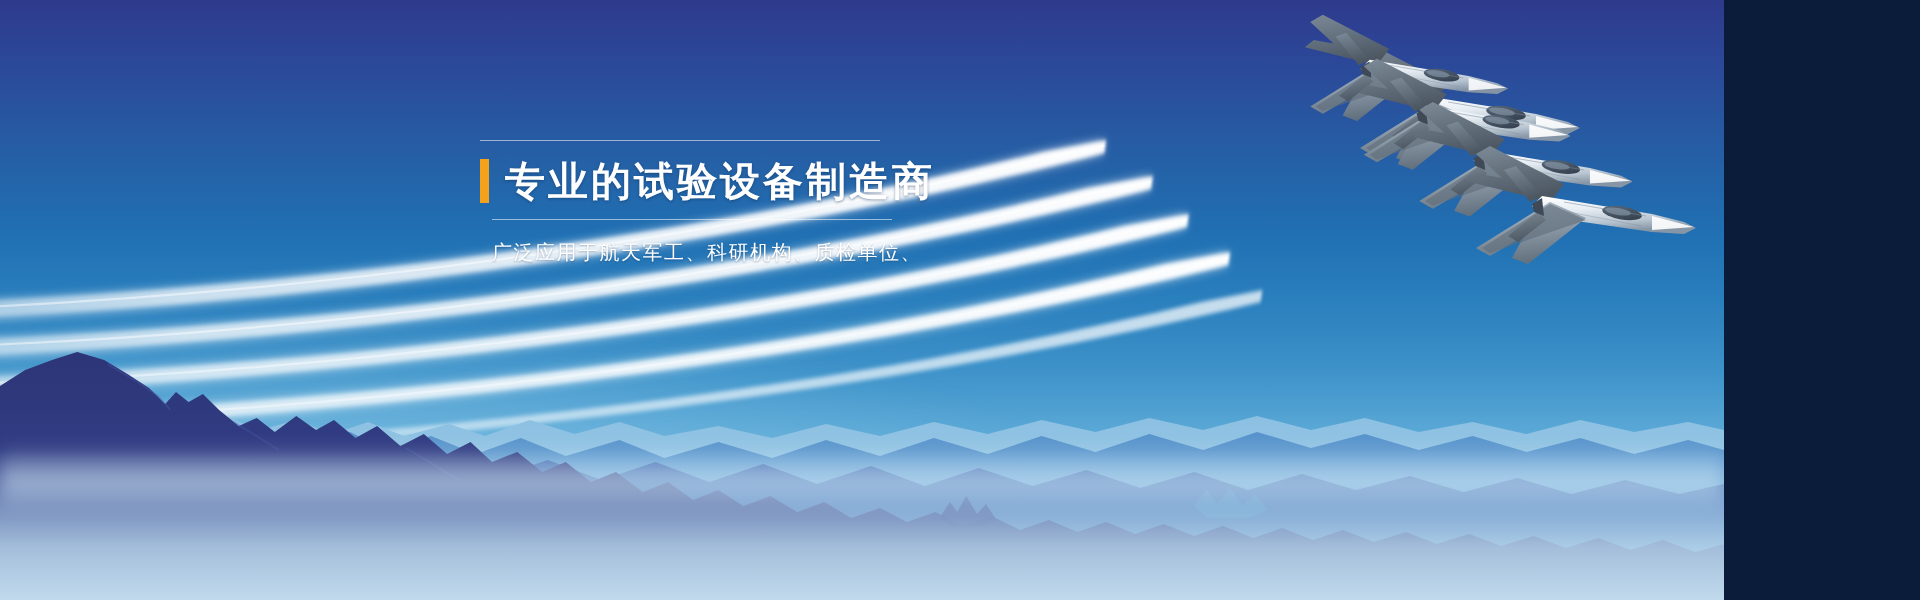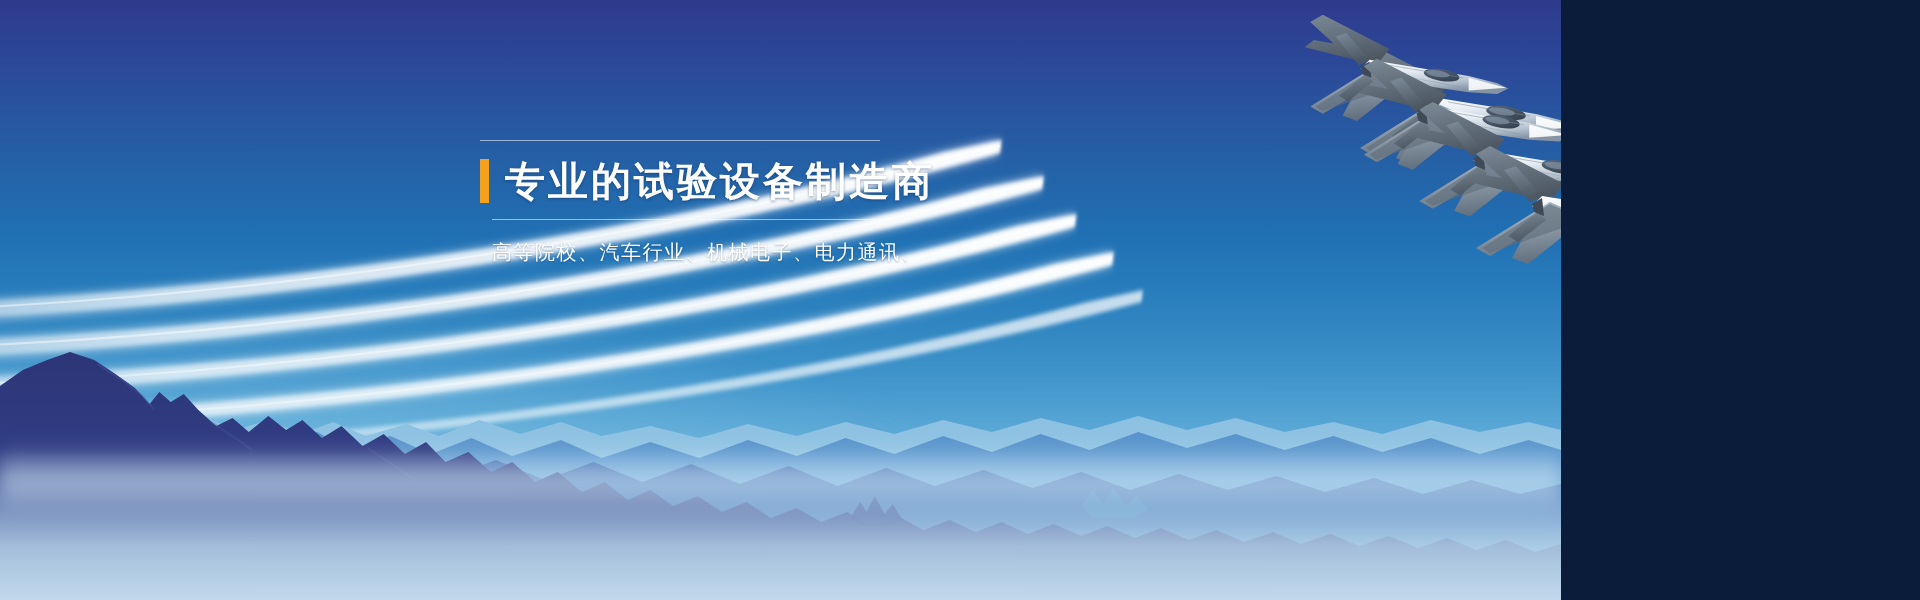--- a/index.html
+++ b/index.html
@@ -1,21 +1,21 @@
 <!DOCTYPE html>
 <html><head>
 <meta charset="utf-8">
 <title>Banner</title>
 <style>
   html,body{margin:0;padding:0;background:#0b1c3a;}
   body{font-family:"Liberation Sans","DejaVu Sans",sans-serif;}
 
   .banner{
     position:relative;
-    width:1561px;
+    width:1724px;
     height:600px;
     overflow:hidden;
     background:#2b6fb8;
   }
 
   
   .sky{
     position:absolute; inset:0;
     background:linear-gradient(180deg,
       #2e3a8c 0%,
@@ -265,17 +265,17 @@
     <div class="rule"></div>
 
     <div class="title-row">
       <div class="accent-bar"></div>
       <div class="title">专业的试验设备制造商</div>
     </div>
 
     <div class="divider2"></div>
 
     <div class="sub">
-      <div>高等院校、汽车行业、机械电子、电力通讯、</div>
+      <div>广泛应用于航天军工、科研机构、质检单位、</div>
     </div>
   </div>
 
 </div>
 
 </body></html>

